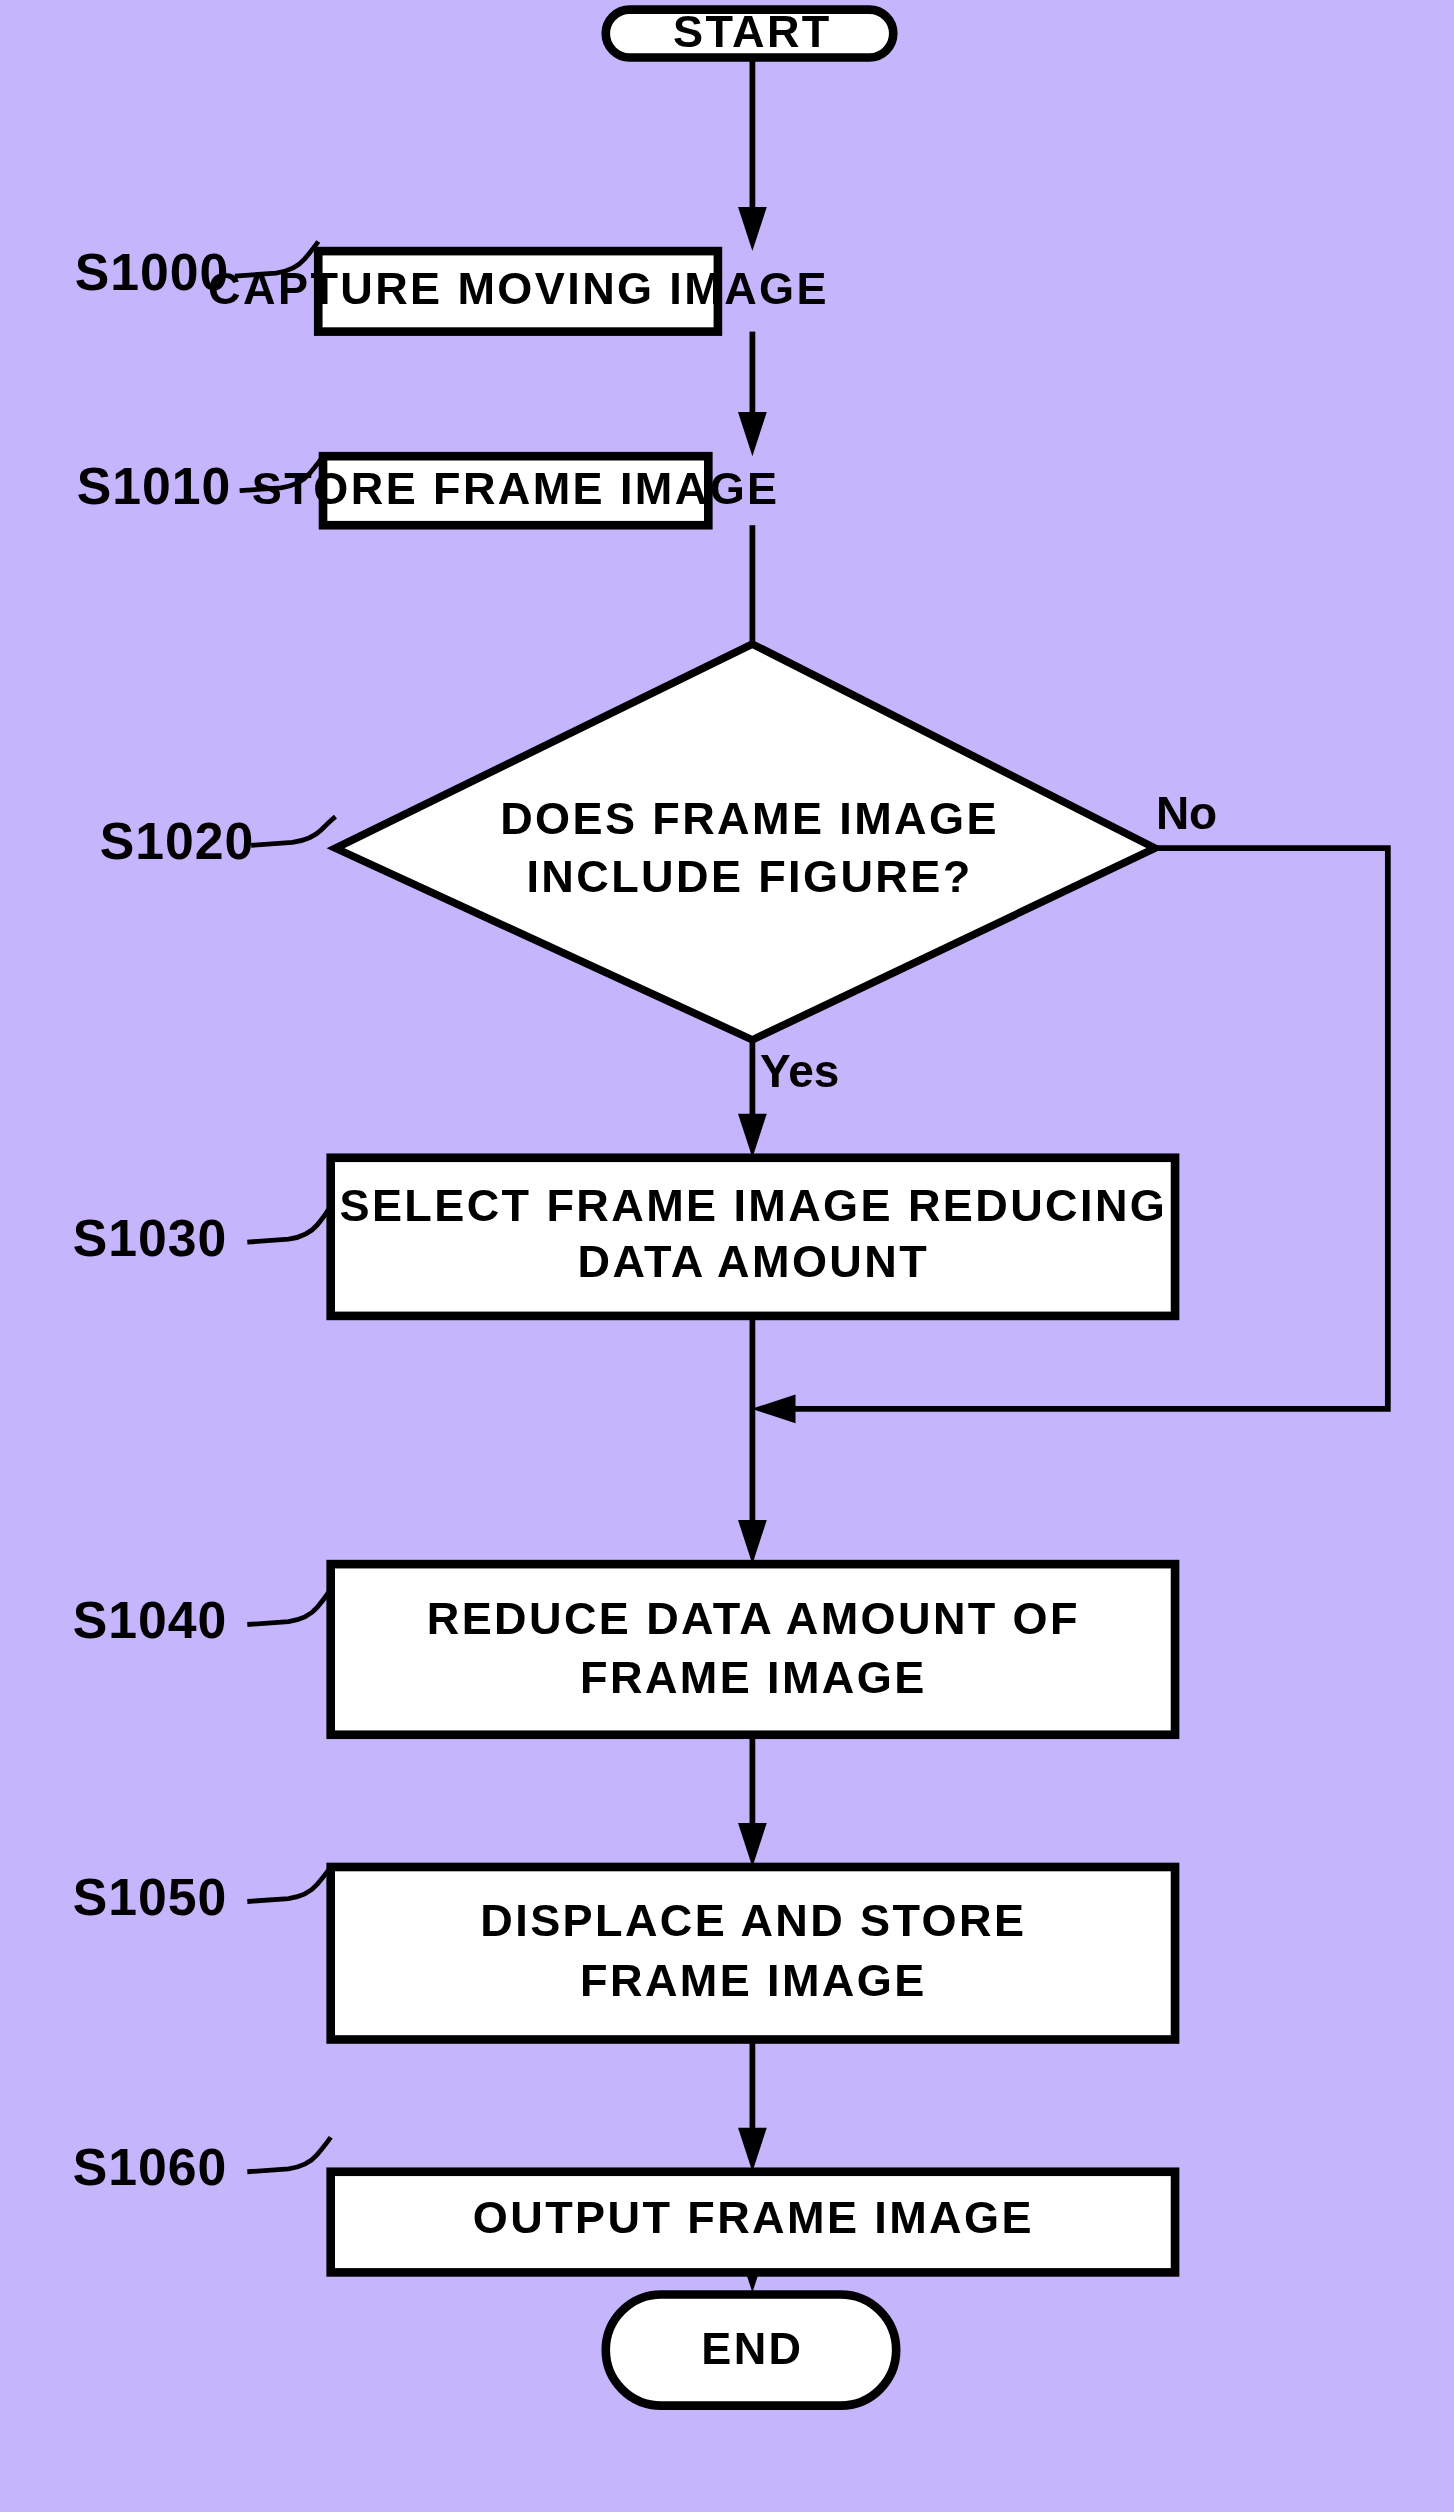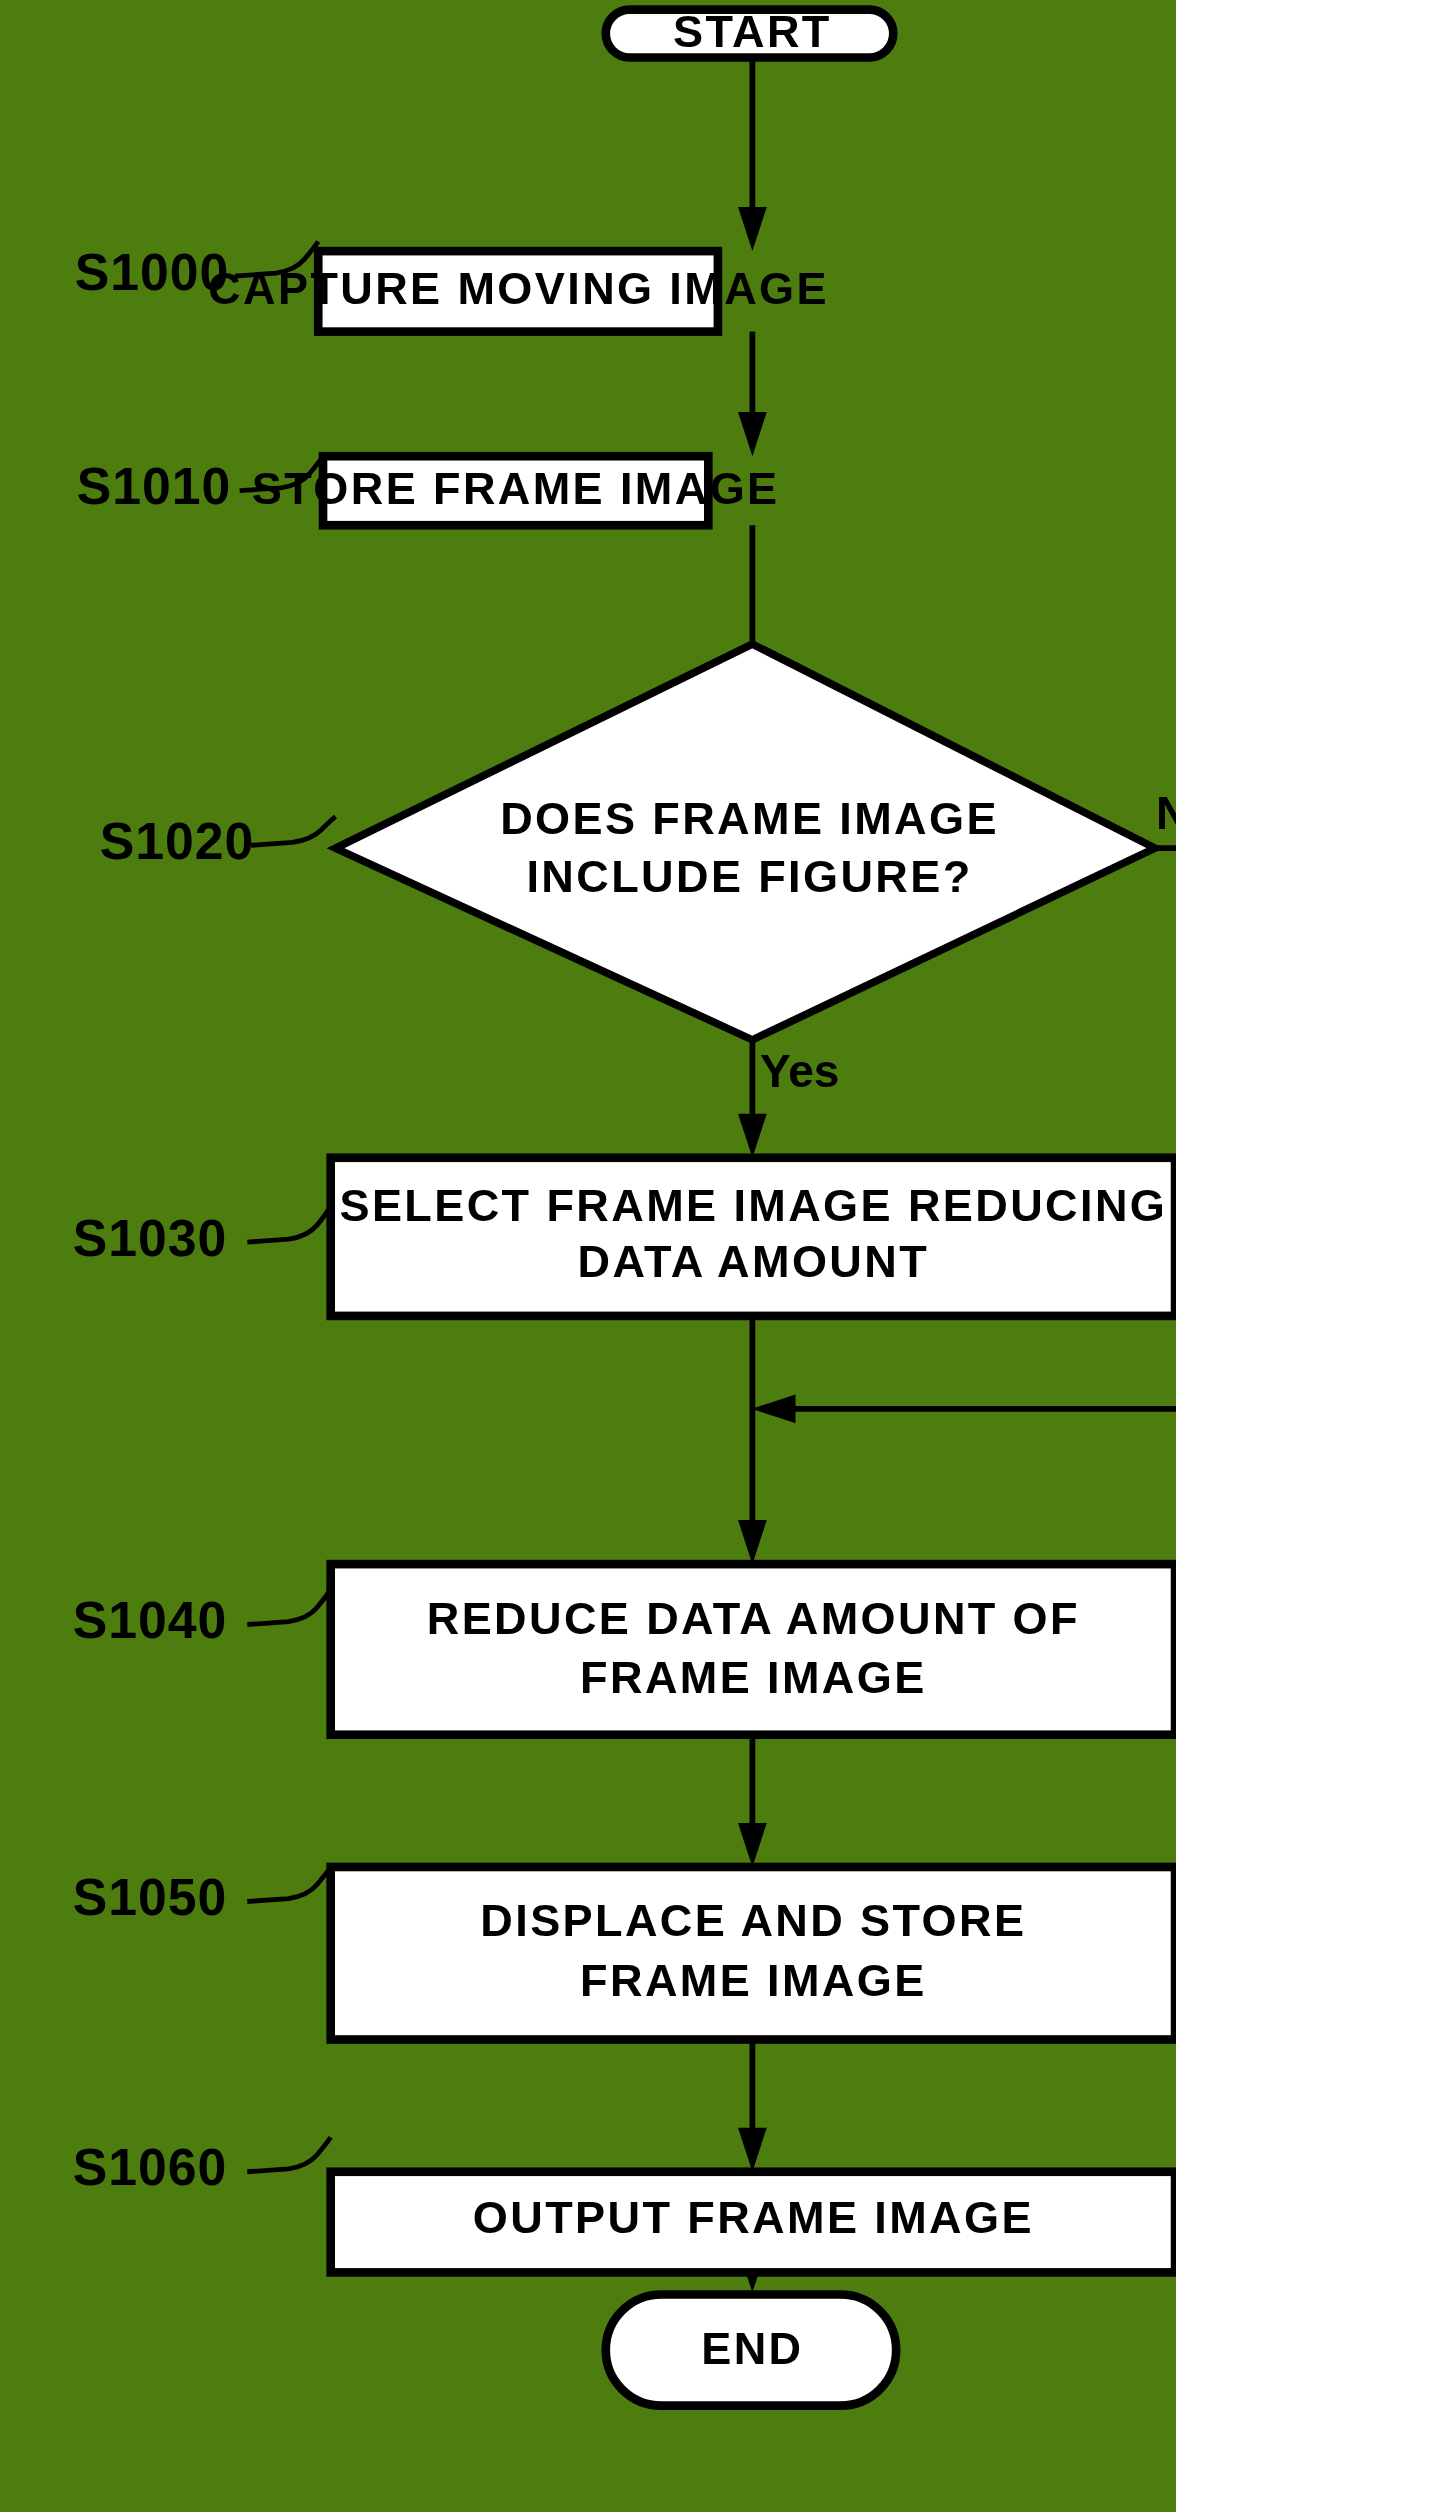--- a/index.html
+++ b/index.html
@@ -5,23 +5,23 @@
   html, body {
     margin: 0;
     padding: 0;
     background: #ffffff;
   }
   body {
     font-family: "Liberation Sans", sans-serif;
   }
   #flowchart-root {
     position: relative;
-    width: 1176px;
+    width: 1454px;
     height: 2512px;
-    background: #4d7c0f;
+    background: #c4b5fd;
     overflow: hidden;
   }
   svg#flow-svg {
     position: absolute;
     top: 0;
     left: 0;
     width: 1454px;
     height: 2512px;
     display: block;
   }

